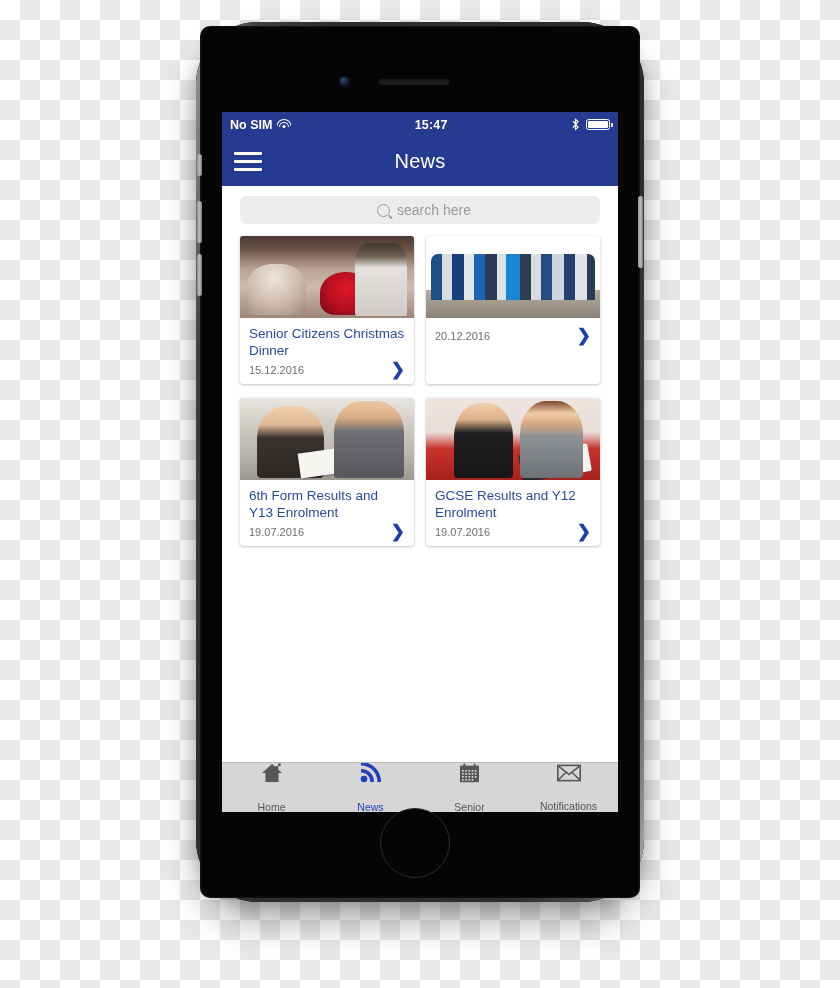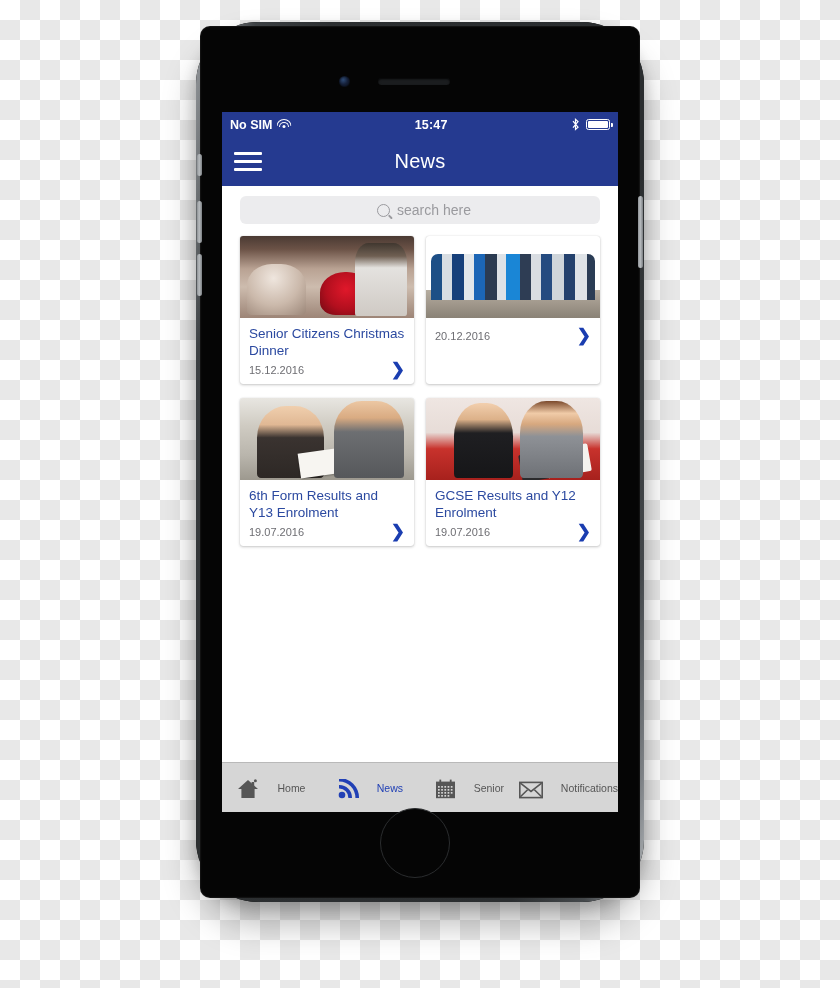--- a/index.html
+++ b/index.html
@@ -109,21 +109,21 @@
   .card-title{color:#2b49a0;font-size:13.5px;line-height:17px;min-height:34px;}
   .card-foot{display:flex;align-items:flex-end;justify-content:space-between;margin-top:4px;}
   .card-date{color:#6d6d72;font-size:11px;}
   .chev{color:#1a3db0;font-size:17px;font-weight:bold;line-height:13px;}
 
   
   #tab-bar{
     height:49px;background:#d6d6d6;border-top:1px solid #b9b9b9;
     display:flex;flex:0 0 auto;
   }
-  .tab{flex:1;display:flex;flex-direction:row;align-items:center;justify-content:center;
+  .tab{flex:1;display:flex;flex-direction:column;align-items:center;justify-content:center;
     gap:18px;color:#565656;cursor:pointer;}
   .tab.active{color:#2140b5;}
   .tab-label{font-size:10.5px;}
   .tab-ico{height:22px;display:flex;align-items:flex-end;justify-content:center;}
 
   
   .ph{position:absolute;inset:0;}
   
   .ph-dinner{background:linear-gradient(180deg,#4a3a33 0%,#6b5246 16%,#b9a293 40%,#cdbcae 62%,#9d8577 100%);}
   .ph-dinner::before{content:"";position:absolute;left:4%;top:34%;width:34%;height:62%;border-radius:42% 42% 8% 8%;

